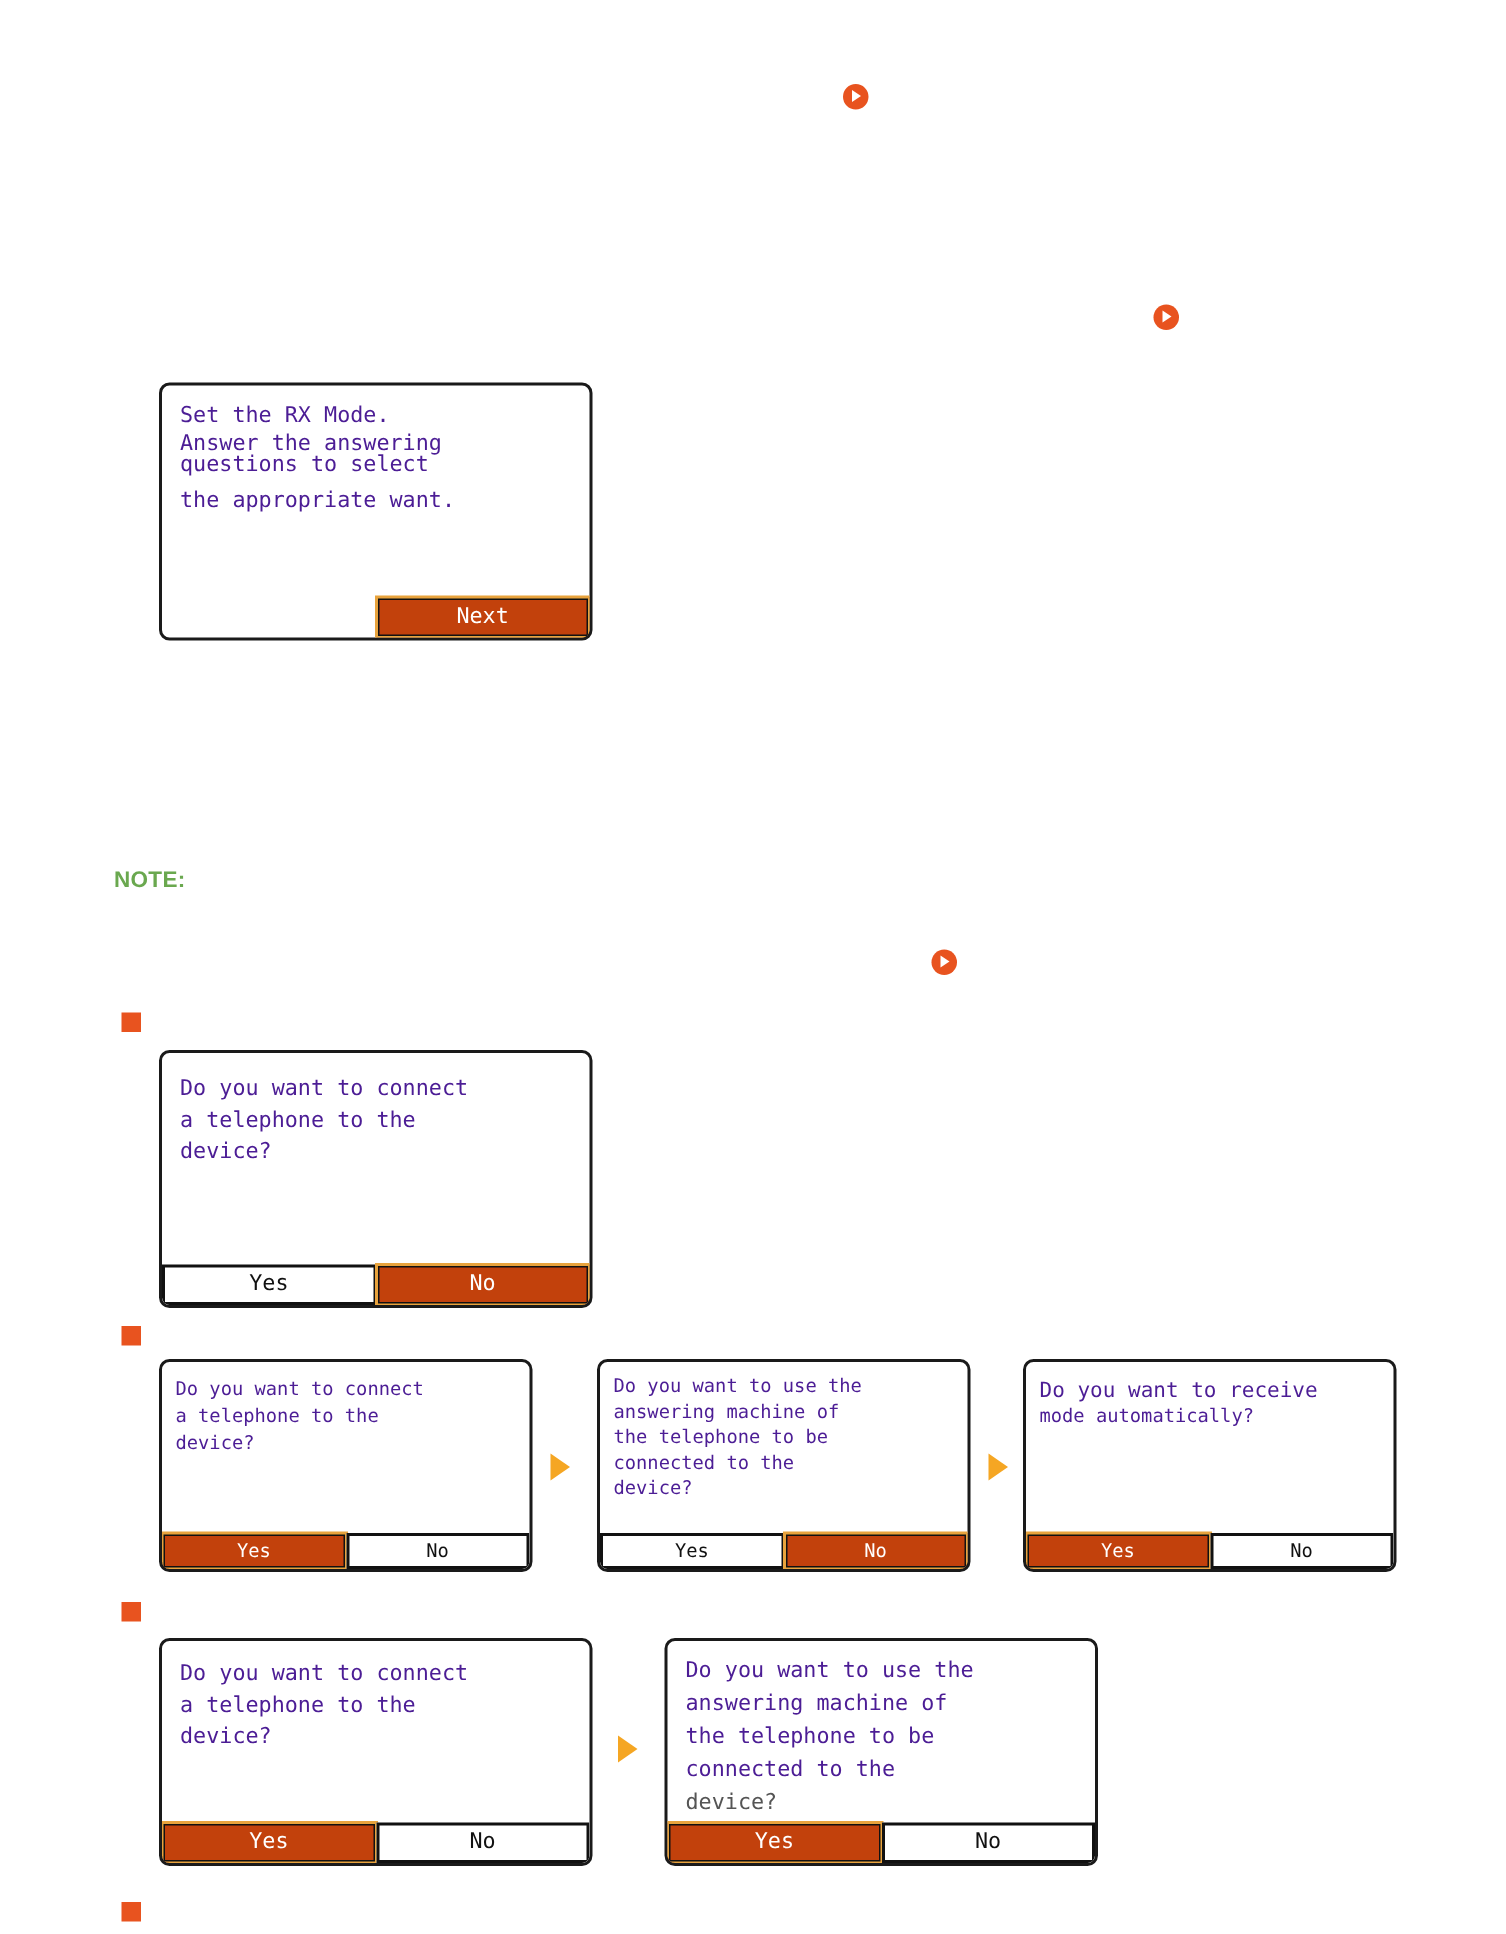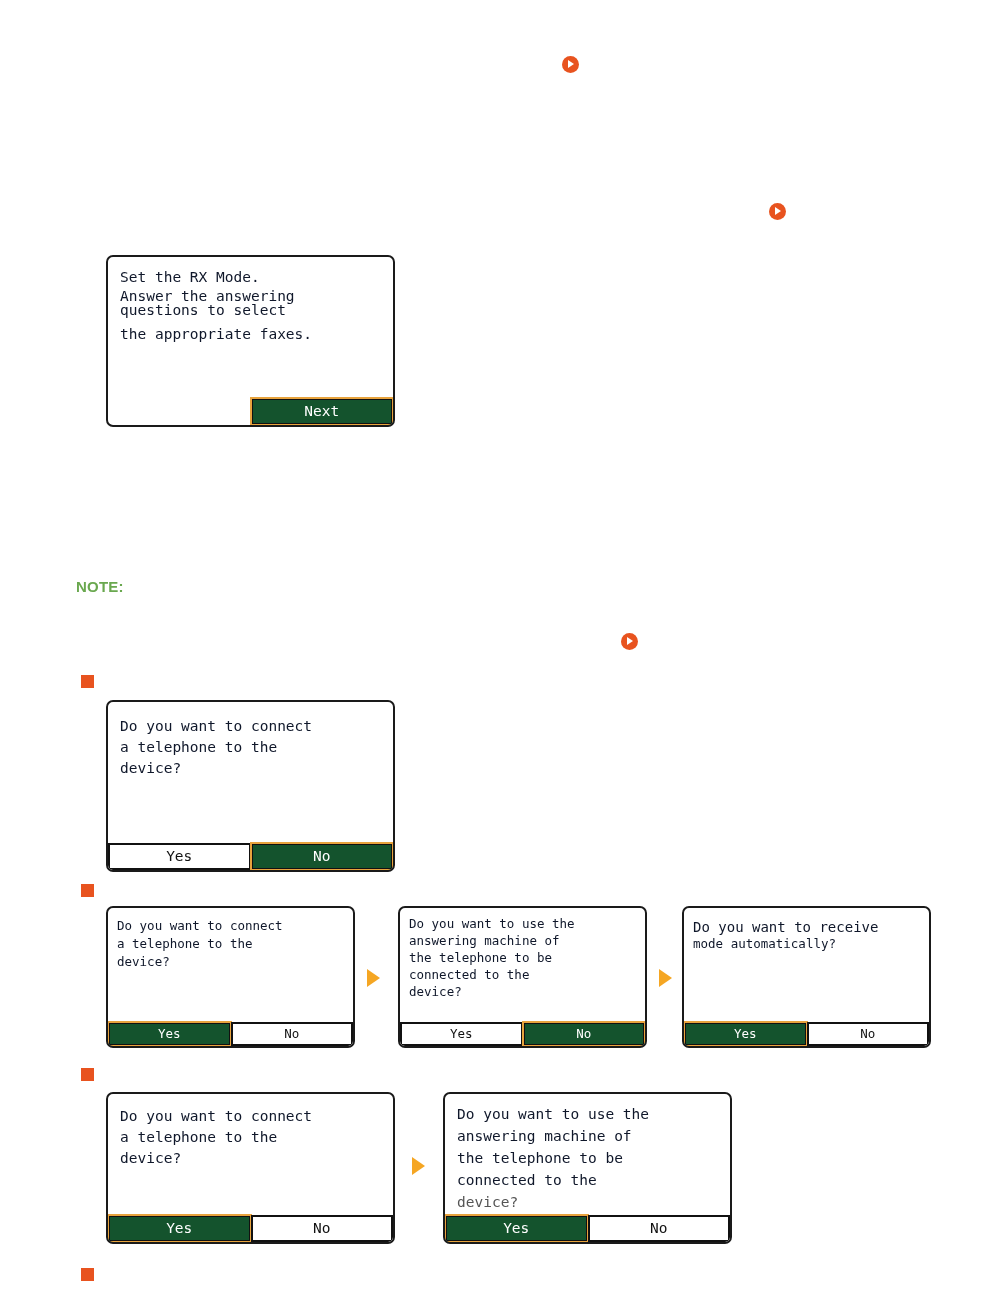--- a/index.html
+++ b/index.html
@@ -59,21 +59,21 @@
     border: 2px solid #1a1a1a;
     border-radius: 7px;
     background: #ffffff;
     font-family: "DejaVu Sans Mono", monospace;
     position: absolute;
     overflow: hidden;
   }
   .lcd-text {
     white-space: pre;
     line-height: 1.33;
-    color: #0f172a;
+    color: #4c1d95;
   }
   .lcd-btnrow {
     position: absolute;
     left: 0;
     right: 0;
     bottom: 0;
     display: flex;
   }
   .lcd-btn {
     box-sizing: border-box;
@@ -82,21 +82,21 @@
     border: 2px solid #111111;
     background: #ffffff;
     color: #111111;
     font-family: "DejaVu Sans Mono", monospace;
     line-height: 1;
     display: flex;
     align-items: center;
     justify-content: center;
   }
   .lcd-btn.sel {
-    background: #14532d;
+    background: #c2410c;
     color: #ffffff;
     outline: 2px solid #e8a33d;
     outline-offset: -1px;
   }
 
   
   .flow-arrow {
     width: 0;
     height: 0;
     border-left: 13px solid #f5a623;
@@ -114,21 +114,21 @@
 <span class="abs ref-icon" style="left:562px; top:56px;"></span>
 
 <span class="abs ref-icon" style="left:748px; top:203px;"></span>
 
 
 <div class="lcd" style="left:106px; top:255px; width:289px; height:172px;">
   <div class="lcd-text abs" style="left:12px; top:11px; font-size:14.5px;"><span>Set the RX Mode.</span>
 </div>
   <div class="lcd-text abs" style="left:12px; top:30px; font-size:14.5px;">Answer the answering</div>
   <div class="lcd-text abs" style="left:12px; top:44px; font-size:14.5px;">questions to select</div>
-  <div class="lcd-text abs" style="left:12px; top:68px; font-size:14.5px;">the appropriate faxes.</div>
+  <div class="lcd-text abs" style="left:12px; top:68px; font-size:14.5px;">the appropriate want.</div>
   <div class="lcd-btnrow" style="height:27px;">
     <div style="flex:1 1 50%;"></div>
     <div class="lcd-btn sel" style="font-size:14.5px;">Next</div>
   </div>
 </div>
 
 
 <div class="abs note-label" style="left:76px; top:578px;">NOTE:</div>
 
 <span class="abs ref-icon" style="left:578px; top:633px;"></span>

